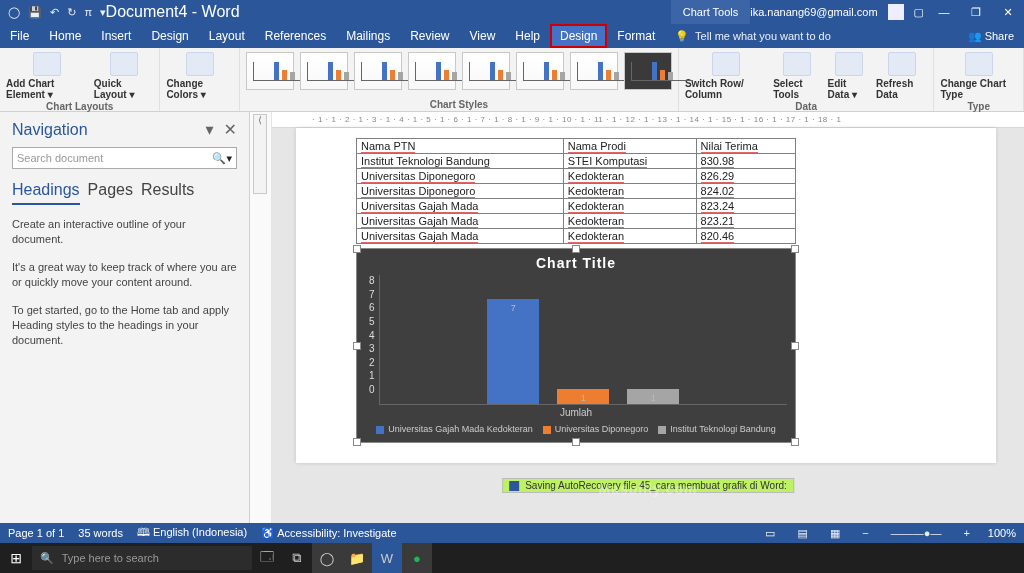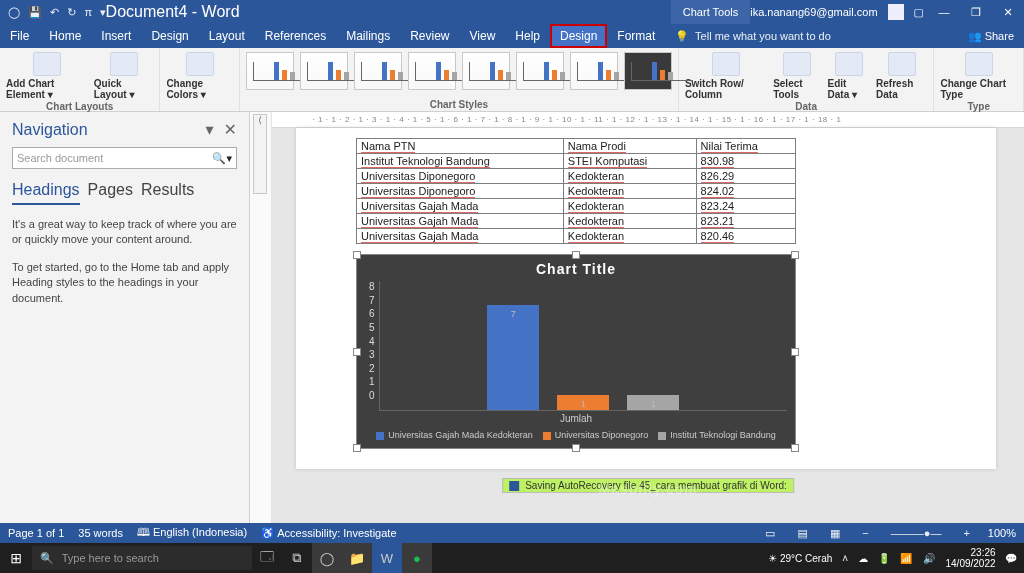--- a/index.html
+++ b/index.html
@@ -56,21 +56,21 @@
 
   
   .doc { flex:1; background:#e6e6e6; position:relative; overflow:hidden;}
   .hruler { height:16px; background:#fff; border-bottom:1px solid #d8d8d8; font-size:8px; color:#888; display:flex; align-items:center;gap:2px; padding-left:40px; letter-spacing:.5px; white-space:nowrap; overflow:hidden;}
   .page { background:#fff; margin:0 0 0 24px; width:700px; padding:10px 20px 20px; box-shadow:0 0 4px rgba(0,0,0,.15);}
   table.data { border-collapse:collapse; width:440px; font-size:11px; margin-left:40px;}
   table.data td, table.data th { border:1px solid #7f7f7f; padding:1px 4px; text-align:left; font-weight:400;}
   table.data td span, table.data th span { border-bottom:1px solid rgba(200,0,0,.6);}
 
   
-  .chartbox { width:440px; margin-left:40px; margin-top:10px; border:1px solid #888; position:relative; background:#3f3f3f; color:#ddd; padding:6px 8px 8px;}
+  .chartbox { width:440px; margin-left:40px; margin-top:4px; border:1px solid #888; position:relative; background:#3f3f3f; color:#ddd; padding:6px 8px 8px;}
   .chartbox .handle { width:8px;height:8px;background:#fff;border:1px solid #888;position:absolute;}
   .ctitle { text-align:center; font-size:14px; color:#fff; font-weight:600; letter-spacing:1px; margin-bottom:4px;}
   .plot { display:flex; height:130px; }
   .yaxis { display:flex; flex-direction:column; justify-content:space-between; font-size:10px; padding:0 4px 10px 4px;}
   .bars { flex:1; border-left:1px solid #666; border-bottom:1px solid #666; position:relative; display:flex; align-items:flex-end; justify-content:center; gap:18px; padding:0 20px 0;}
   .bar { width:52px; position:relative; color:#bbb; font-size:9px; text-align:center;}
   .bar .fill { background:#4472c4; width:100%;}
   .xaxis { text-align:center; font-size:10px; margin-top:2px; color:#ccc;}
   .legend { font-size:9px; color:#ccc; margin-top:6px; display:flex; flex-wrap:wrap; gap:10px; justify-content:center;}
   .legend .sq { width:8px;height:8px;display:inline-block;margin-right:4px;vertical-align:middle;}
@@ -266,20 +266,21 @@
     </h3>
     <div class="searchbox">
       <input placeholder="Search document" style="">
       <span>🔍▾</span>
     </div>
     <div class="navtabs">
       <div class="nt active">Headings</div>
       <div class="nt">Pages</div>
       <div class="nt">Results</div>
     </div>
+    <p>Create an interactive outline of your document.</p>
     <p>It's a great way to keep track of where you are or quickly move your content around.</p>
     <p>To get started, go to the Home tab and apply Heading styles to the headings in your document.</p>
   </div>
 
   <div class="gutter">
     <div class="collapse">⟨</div>
   </div>
 
   <div class="doc">
     <div class="hruler">· 1 · 1 · 2 · 1 · 3 · 1 · 4 · 1 · 5 · 1 · 6 · 1 · 7 · 1 · 8 · 1 · 9 · 1 · 10 · 1 · 11 · 1 · 12 · 1 · 13 · 1 · 14 · 1 · 15 · 1 · 16 · 1 · 17 · 1 · 18 · 1</div>
@@ -402,25 +403,13 @@
   <div class="search">
     <span>🔍</span>
     <span>Type here to search</span>
   </div>
   <div class="tbicon">🗔</div>
   <div class="tbicon">⧉</div>
   <div class="tbicon app">◯</div>
   <div class="tbicon app">📁</div>
   <div class="tbicon app" style="background:#2b579a">W</div>
   <div class="tbicon app" style="color:#1db954">●</div>
-  <div class="right">
-    <span>☀ <span>29°C  Cerah</span></span>
-    <span>˄</span>
-    <span>☁</span>
-    <span>🔋</span>
-    <span>📶</span>
-    <span>🔊</span>
-    <span style="text-align:right;line-height:1.1">
-      <span>23:26</span><br><span>14/09/2022</span>
-    </span>
-    <span>💬</span>
-  </div>
 </div>
 
 </body></html>

